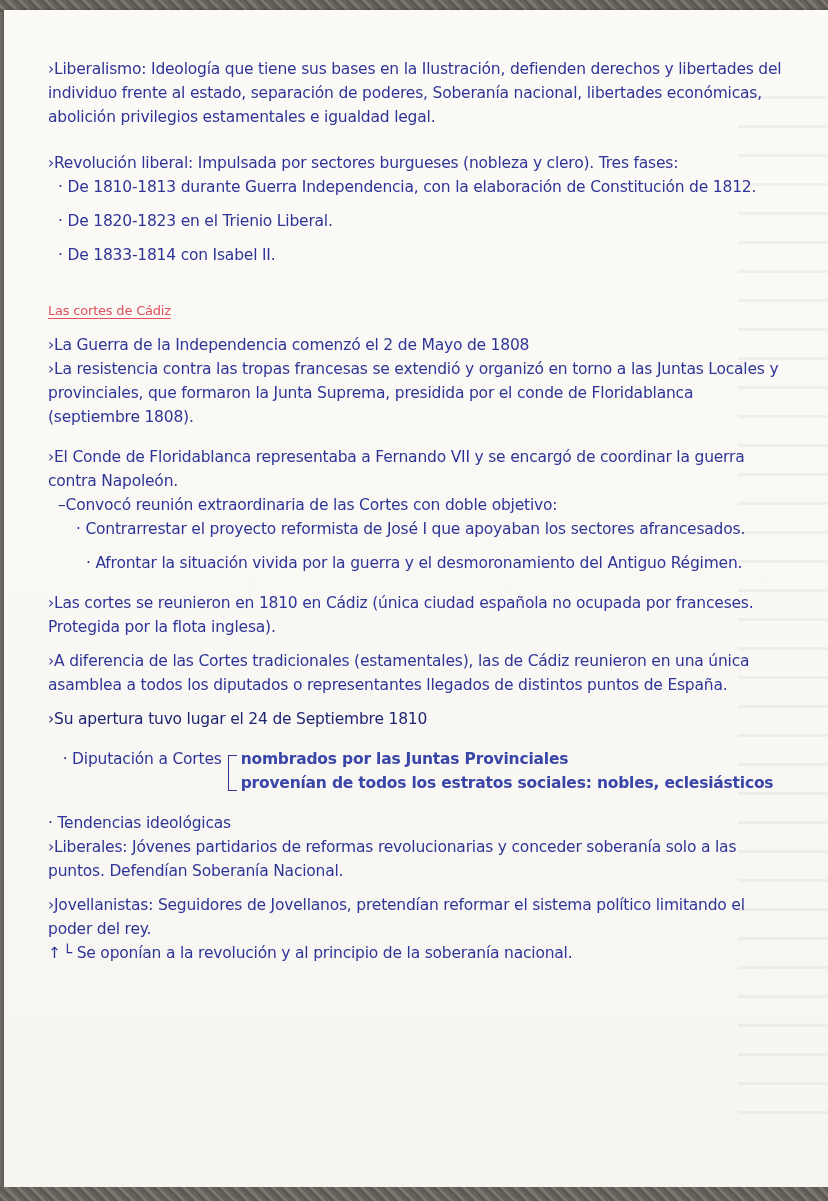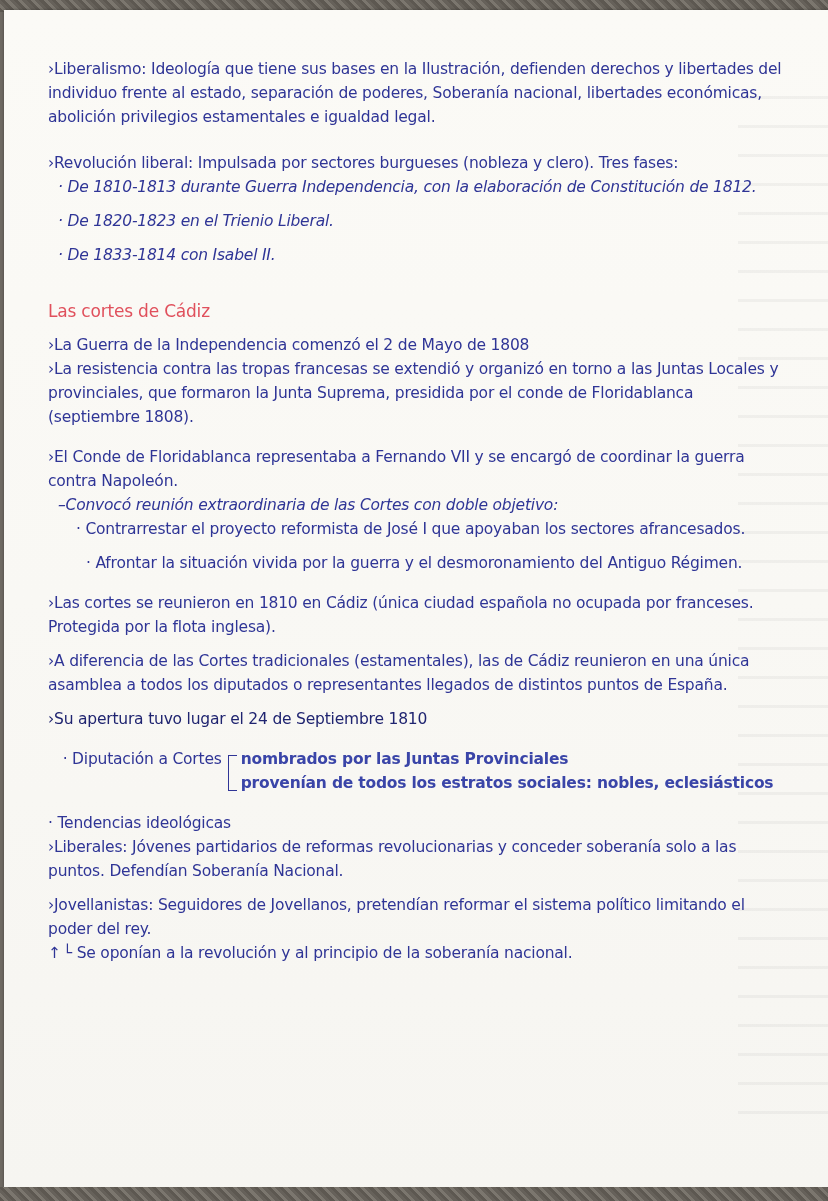--- a/index.html
+++ b/index.html
@@ -28,26 +28,26 @@
     position: absolute; left: 44px; top: 38px; width: 740px;
     color: #2f3596;
     font-size: 15.5px; line-height: 24px;
     letter-spacing: -0.2px;
     margin-top: 9px;
   }
   .para { margin: 0; }
   .gap-s { height: 10px; }
   .gap-m { height: 16px; }
   .gap-l { height: 22px; }
-  .indent1 { padding-left: 10px; font-style: italic; }
+  .indent1 { padding-left: 10px; }
   .indent2 { padding-left: 28px; }
   .indent3 { padding-left: 38px; }
   .heading {
-    color: #e0505c; text-underline-offset: 3px;
-    font-size: 17px; margin: 0;
+    color: #e0505c; text-decoration: underline; text-underline-offset: 3px;
+    font-size: 13px; margin: 0;
   }
   .bracket-row { display: flex; align-items: flex-start; justify-content: center; }
   .bracket-label { white-space: nowrap; padding-right: 6px; }
   .bracket {
     width: 8px; border-left: 1.5px solid #2f3596; border-top: 1.5px solid #2f3596;
     border-bottom: 1.5px solid #2f3596; height: 34px; margin-top: 8px; margin-right: 4px;
   }
   .bracket-items .line { color: #3a45a8; font-weight: bold; }
   .arrow-line { display: flex; }
   .arrow-line .up { padding-right: 2px; }

